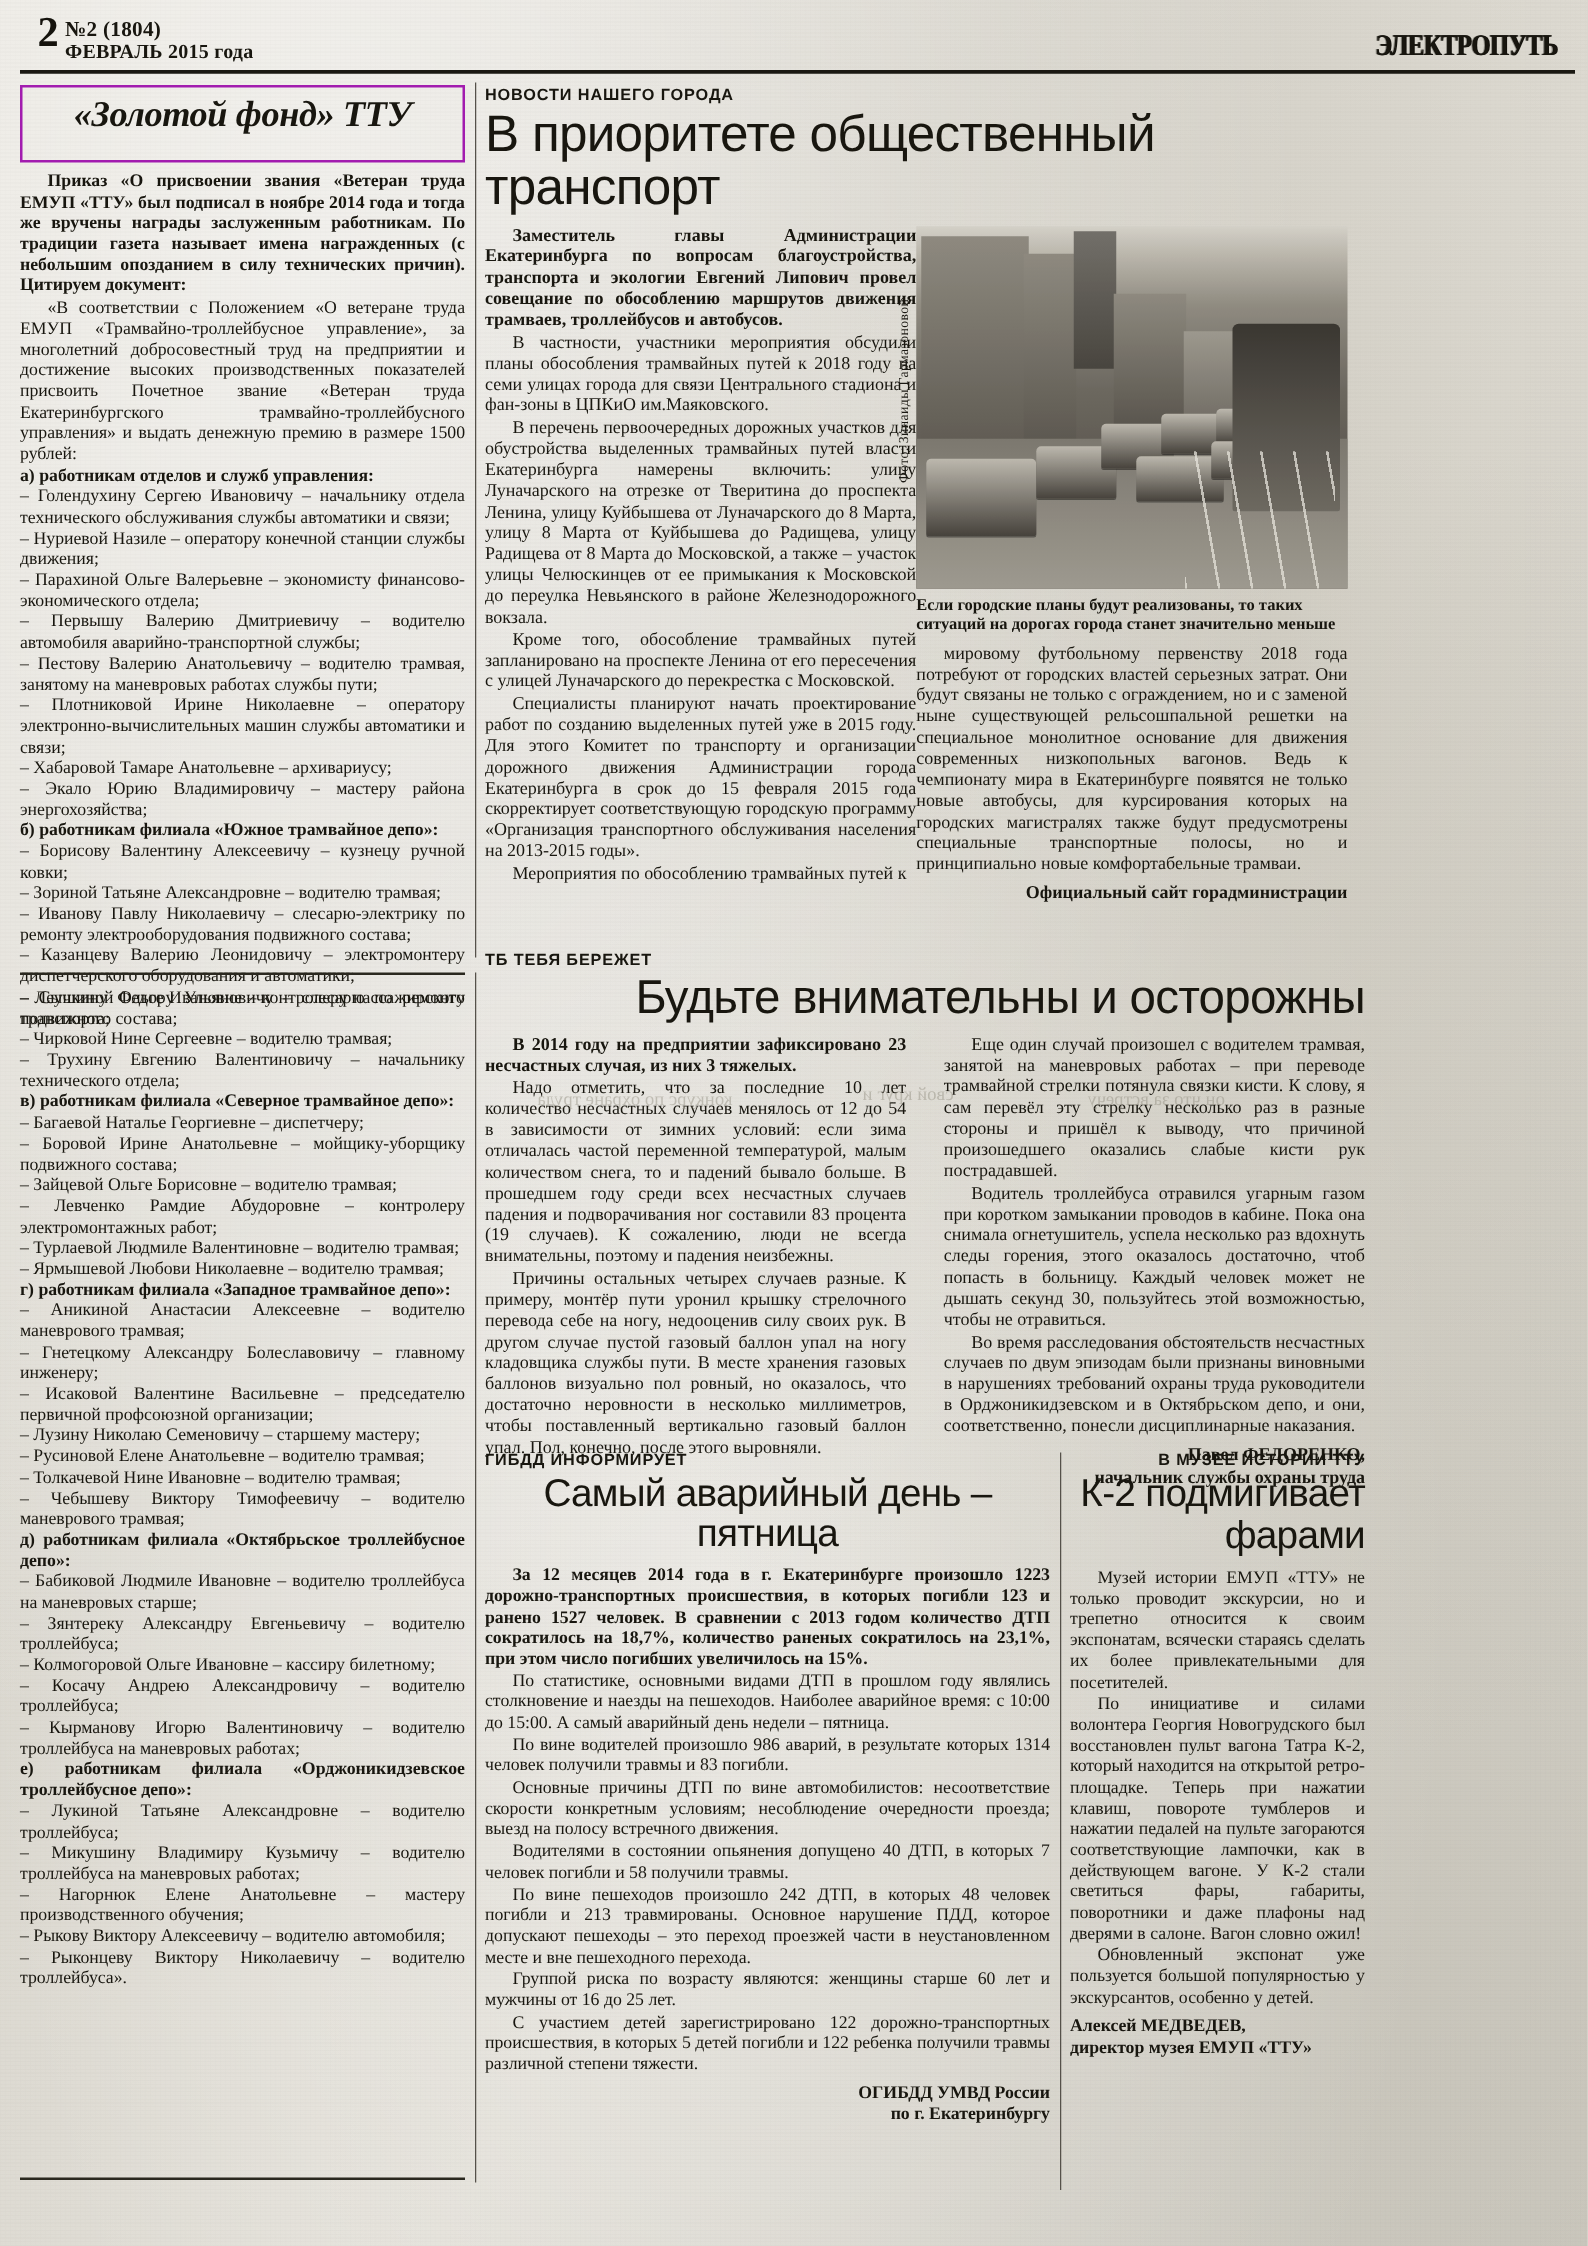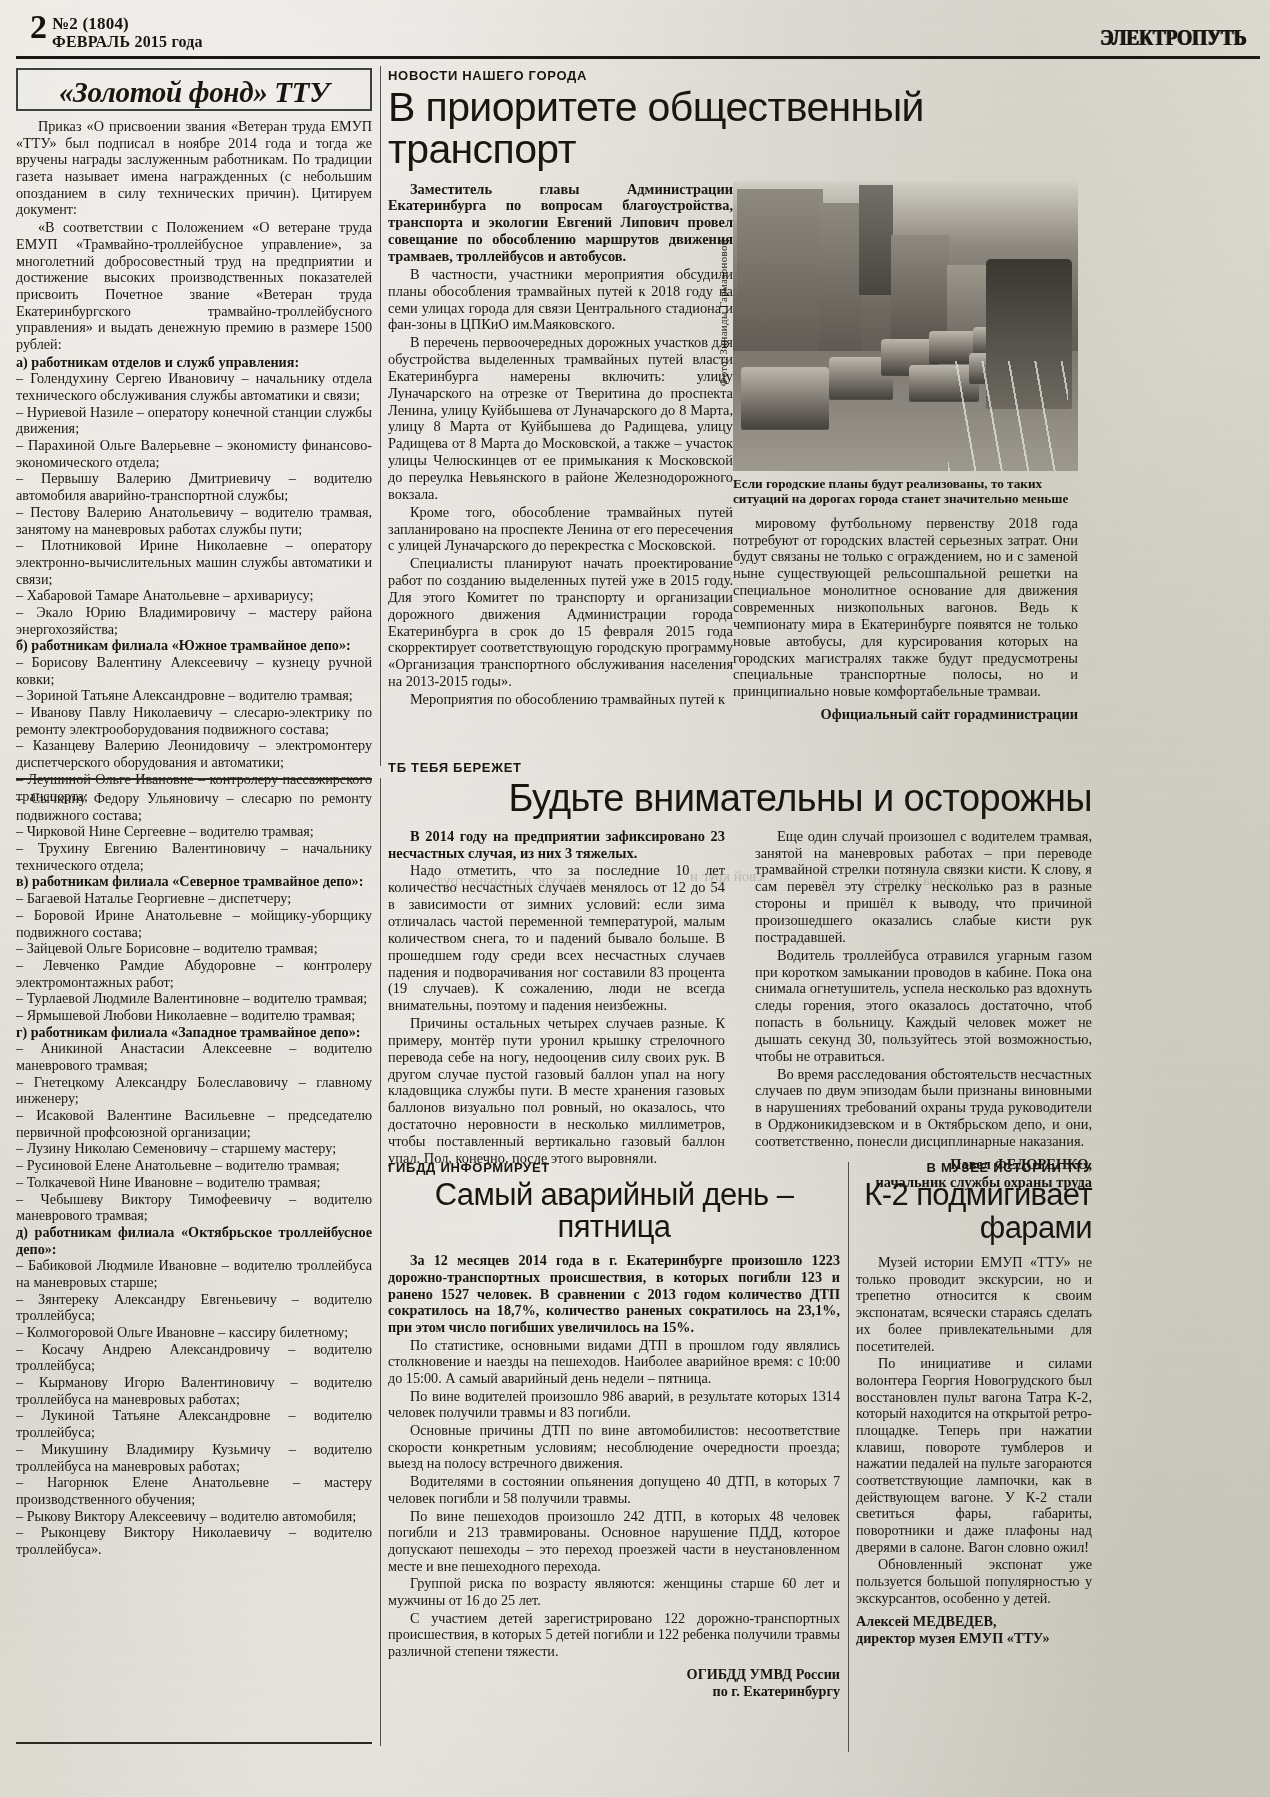--- a/index.html
+++ b/index.html
@@ -67,27 +67,27 @@
   h1.head.small{font-size:31px;}
   h1.head.narrow{font-size:31px;text-align:right;line-height:1.05;}
   p{margin:0 0 1px 0;text-align:justify;text-indent:22px;font-size:14.4px;line-height:1.17;
     hyphens:auto;-webkit-hyphens:auto;}
   .b{font-weight:bold;}
   .sig{text-align:right;font-weight:bold;text-indent:0;margin-top:6px;font-size:14.4px;line-height:1.2;}
 
   
   .leftcol{position:absolute;left:16px;top:68px;width:356px;}
   .goldbox{
-    border:2px solid #404040;padding:6px 8px 0 8px;margin-bottom:7px;
+    border:2px solid #a21caf;padding:6px 8px 19px 8px;margin-bottom:7px;
   }
   .goldbox .t{
     font-family:"Liberation Serif",serif;font-style:italic;font-weight:bold;
     font-size:29px;text-align:center;letter-spacing:-.3px;
   }
-  .lead{font-weight:normal;font-size:14.6px;line-height:1.2;text-align:justify;text-indent:22px;}
+  .lead{font-weight:bold;font-size:14.6px;line-height:1.2;text-align:justify;text-indent:22px;}
   .leftbody{font-size:14.2px;line-height:1.175;}
   .leftbody p{font-size:14.2px;line-height:1.175;}
   .item{text-indent:0;margin:0;}
 
   
   .artA{position:absolute;left:388px;top:68px;width:704px;}
   .artA-cols{display:flex;}
   .colA{width:345px;}
   .colB{width:345px;}
   .photo-wrap{position:relative;width:345px;margin-bottom:4px;}
@@ -213,20 +213,21 @@
     <p class="item">– Толкачевой Нине Ивановне – водителю трамвая;</p>
     <p class="item">– Чебышеву Виктору Тимофеевичу – водителю маневрового трамвая;</p>
 
     <p class="item b">д) работникам филиала «Октябрьское троллейбусное депо»:</p>
     <p class="item">– Бабиковой Людмиле Ивановне – водителю троллейбуса на маневровых старше;</p>
     <p class="item">– Зянтереку Александру Евгеньевичу – водителю троллейбуса;</p>
     <p class="item">– Колмогоровой Ольге Ивановне – кассиру билетному;</p>
     <p class="item">– Косачу Андрею Александровичу – водителю троллейбуса;</p>
     <p class="item">– Кырманову Игорю Валентиновичу – водителю троллейбуса на маневровых работах;</p>
 
+    <p class="item b">е) работникам филиала «Орджоникидзевское троллейбусное депо»:</p>
     <p class="item">– Лукиной Татьяне Александровне – водителю троллейбуса;</p>
     <p class="item">– Микушину Владимиру Кузьмичу – водителю троллейбуса на маневровых работах;</p>
     <p class="item">– Нагорнюк Елене Анатольевне – мастеру производственного обучения;</p>
     <p class="item">– Рыкову Виктору Алексеевичу – водителю автомобиля;</p>
     <p class="item">– Рыконцеву Виктору Николаевичу – водителю троллейбуса».</p>
   </div>
   <div class="rule-leftbot"></div>
 
   <div class="vrule" style="left:380px;top:66px;height:700px;"></div>
   <div class="vrule" style="left:380px;top:778px;height:968px;"></div>

